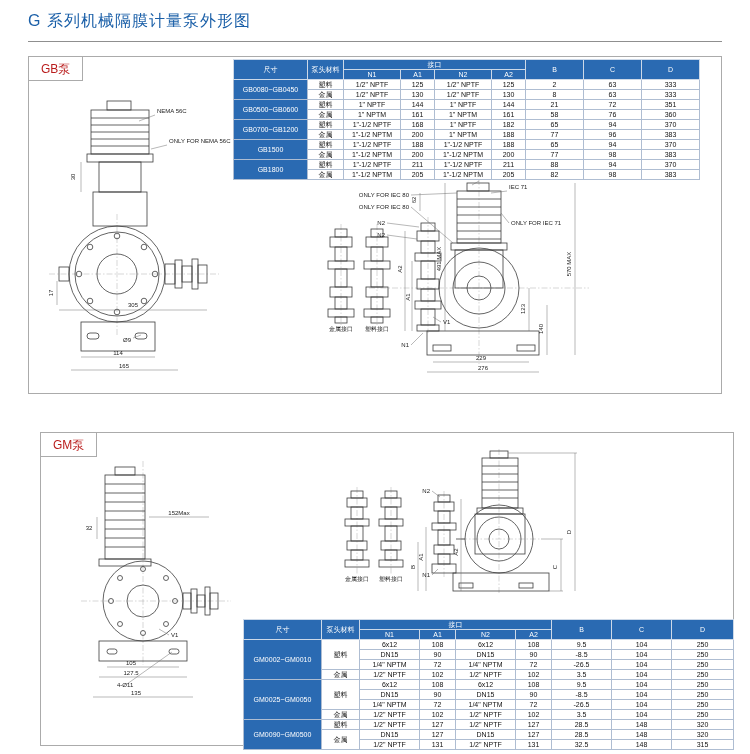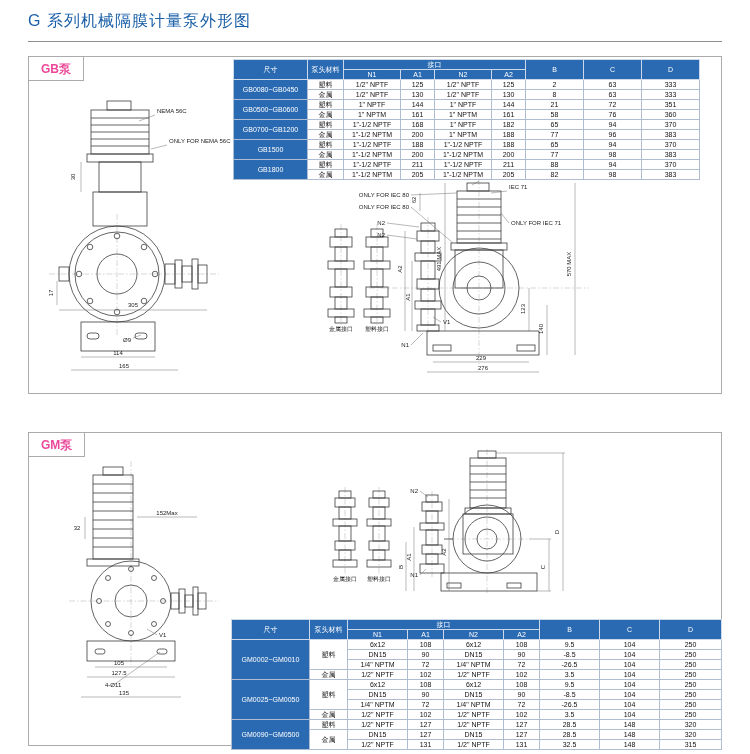--- a/index.html
+++ b/index.html
@@ -7,25 +7,25 @@
               font-family:"Liberation Sans","DejaVu Sans",sans-serif; }
   body { position:relative; overflow:hidden; }
 
   .page-title { position:absolute; left:28px; top:11px; font-size:16px;
                 font-weight:normal; color:#1a5fa8; letter-spacing:1px; }
   .title-rule { position:absolute; left:28px; top:41px; width:694px;
                 border-top:1px solid #8f8f8f; }
 
   .panel { position:absolute; left:28px; width:694px; border:1px solid #ababab; background:#fff; }
   #gb-panel { top:56px; height:338px; }
-  #gm-panel { top:432px; height:314px; }
+  #gm-panel { top:432px; height:314px;margin-left:12px; }
 
   .panel-tab { position:absolute; left:0; top:0; height:24px; line-height:24px;
                padding:0 12px; border-right:1px solid #ababab; border-bottom:1px solid #ababab;
-               font-size:12px; font-weight:bold; color:#ec4899; background:#fff; z-index:2; }
+               font-size:12px; font-weight:normal; color:#b91c1c; background:#fff; z-index:2; }
 
   .table-wrap { position:absolute; z-index:3; }
   #gb-table-wrap { left:204px; top:2px; width:466px; }
   #gm-table-wrap { left:202px; top:186px; width:490px; }
 
   .spec-table { width:100%; border-collapse:collapse; table-layout:fixed; font-size:7px; }
   .spec-table th,.spec-table td { border:1px solid #aebdd2; text-align:center;
        vertical-align:middle; height:10px; line-height:9px; padding:0 1px;
        white-space:nowrap; overflow:hidden; }
   .spec-table thead th { background:#2a6ab2; color:#fff; font-weight:normal; border-color:#cdd9e8; }

